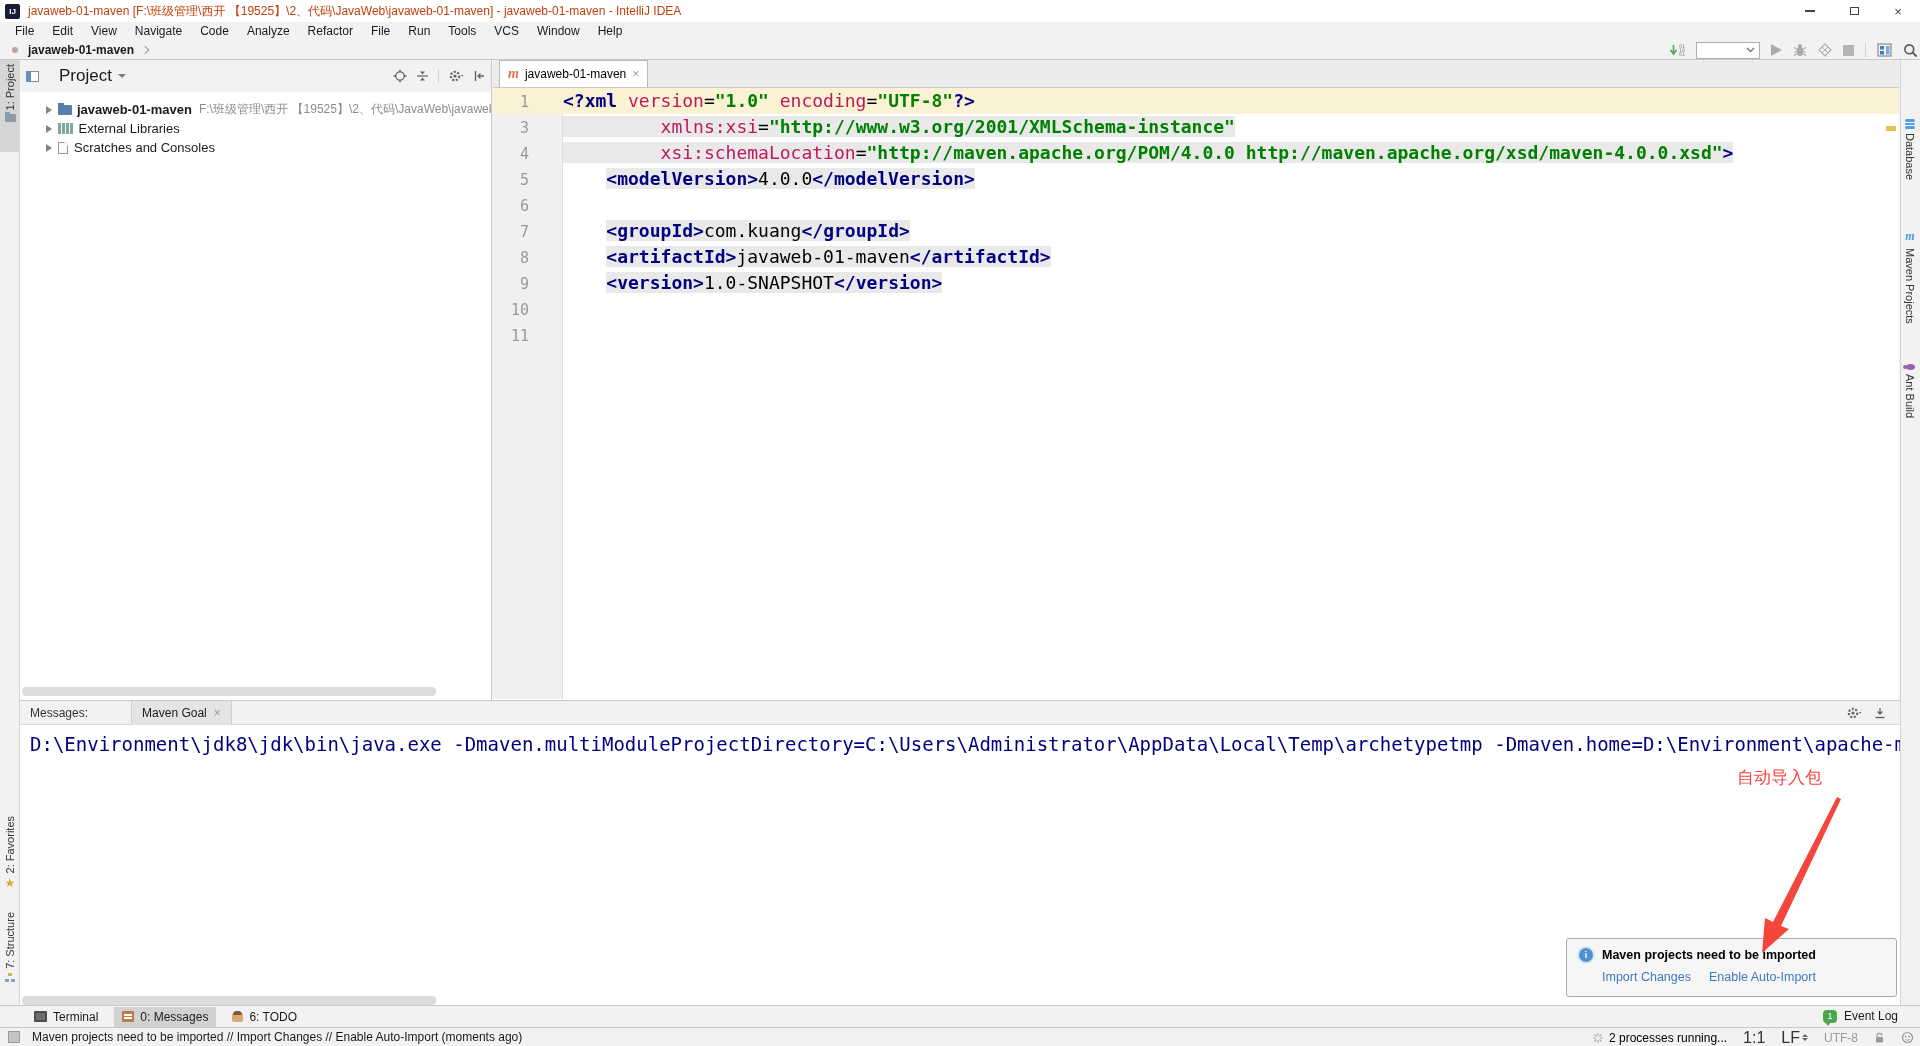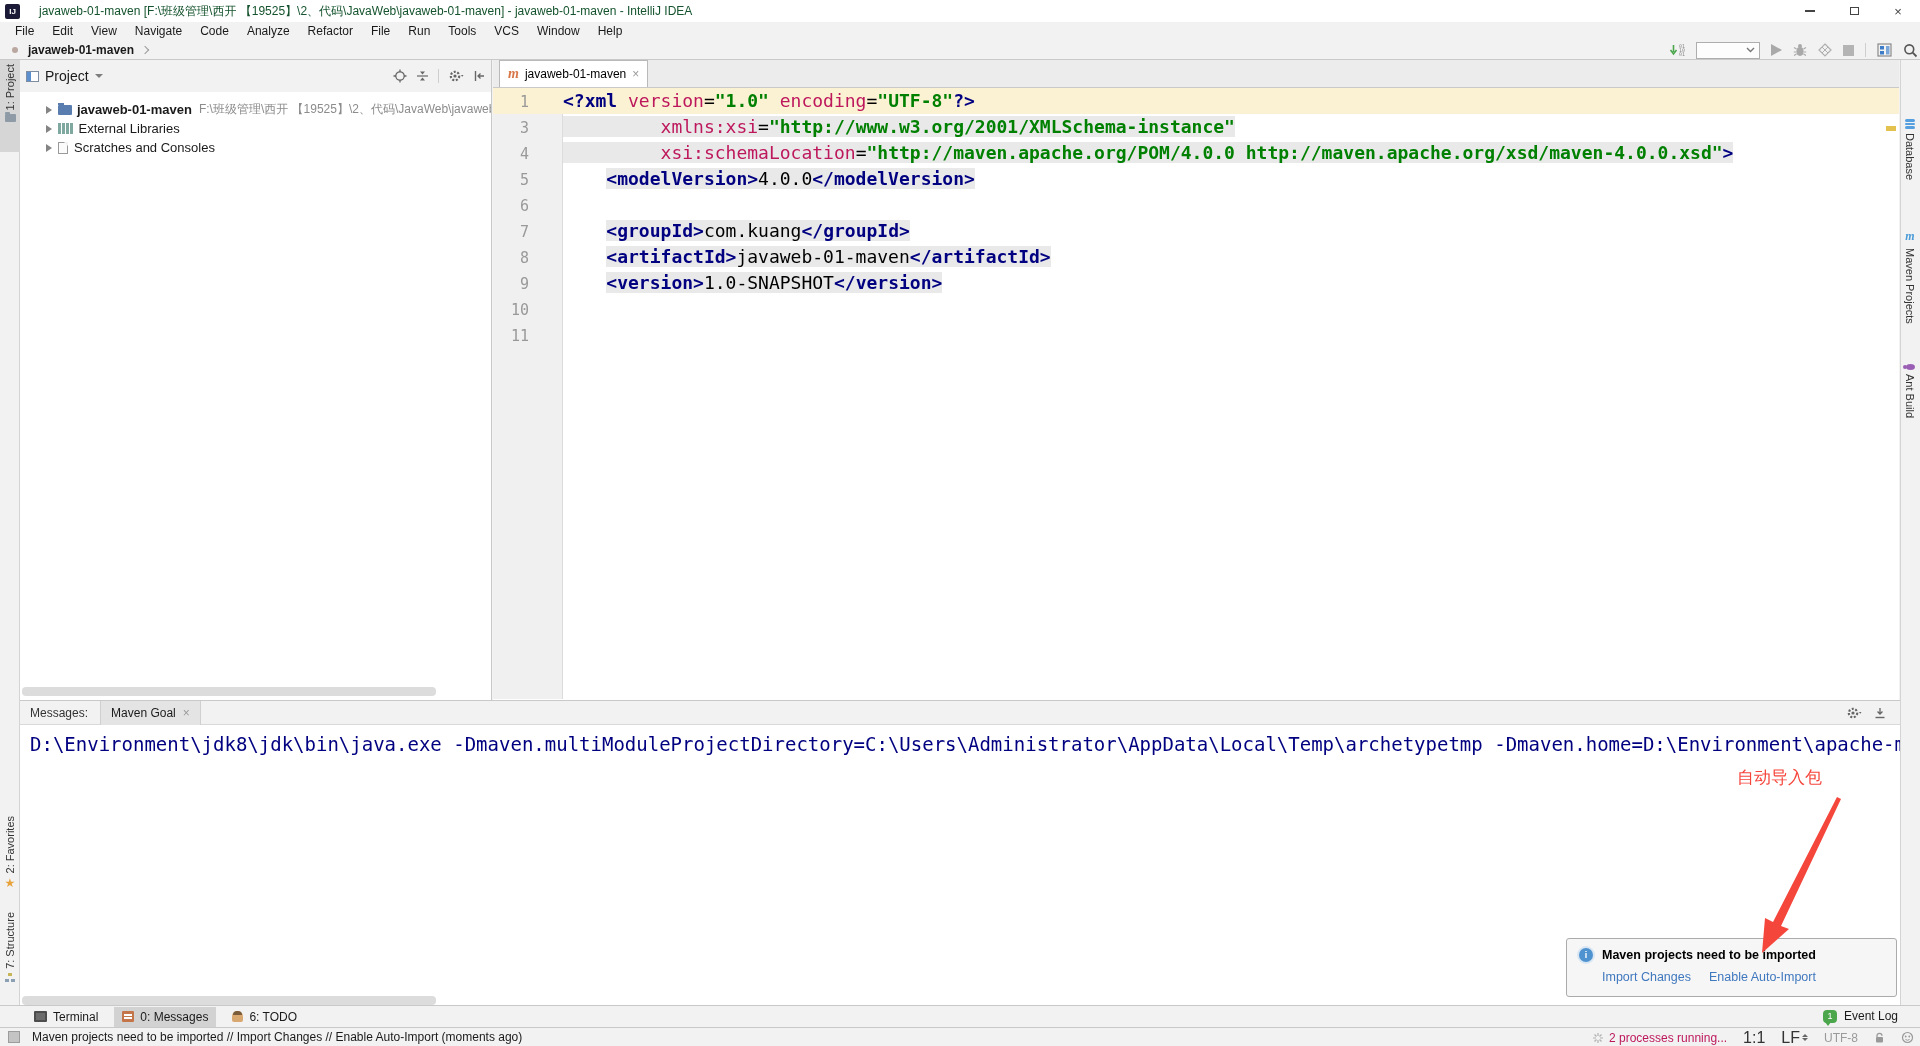--- a/index.html
+++ b/index.html
@@ -3,21 +3,21 @@
 <meta charset="utf-8">
 <style>
   * { margin:0; padding:0; box-sizing:border-box; }
   html,body { width:1920px; height:1046px; overflow:hidden; }
   body { font-family:"Liberation Sans", sans-serif; font-size:12px; color:#1a1a1a; background:#f2f2f2; }
   #app { position:relative; width:1920px; height:1046px; background:#f2f2f2; }
 
   
   .titlebar { position:absolute; left:0; top:0; width:1920px; height:22px; background:#ffffff; display:flex; align-items:center; }
   .idea-logo { width:15px; height:15px; margin:0 8px 0 5px; background:#1b1b38; border-radius:2px; color:#fff; font-size:8px; font-weight:bold; display:flex; align-items:center; justify-content:center; }
-  .title-text { font-size:12px; color:#14532d; white-space:nowrap;margin-left:11px; }
+  .title-text { font-size:12px; color:#c2410c; white-space:nowrap; }
   .win-controls { position:absolute; right:0; top:0; height:22px; display:flex; }
   .win-btn { width:44px; height:22px; display:flex; align-items:center; justify-content:center; color:#444; font-size:13px; }
   .wc-min i { display:block; width:10px; height:1.5px; background:#444; }
   .wc-max i { display:block; width:9px; height:8px; border:1.2px solid #444; }
 
   .menubar { position:absolute; left:0; top:22px; width:1920px; height:18px; background:#f2f2f2; display:flex; align-items:center; padding-left:6px; }
   .menu-item { padding:0 9px; font-size:12px; color:#1a1a1a; }
 
   .navbar { position:absolute; left:0; top:40px; width:1920px; height:20px; background:#f2f2f2; border-bottom:1px solid #c9c9c9; display:flex; align-items:center; }
   .bc-dot { width:6px; height:6px; border-radius:50%; background:#b9a7a0; margin:0 10px 0 12px; }
@@ -51,21 +51,21 @@
   .struct-ic i:nth-child(3){left:6px;top:6px;}
   .db-ic { display:flex; flex-direction:column; gap:1px; }
   .db-ic i { width:10px; height:2.6px; background:#57a0e0; border-radius:2px; }
   .maven-m { color:#4a9bd8; font-weight:bold; font-style:italic; font-size:12px; font-family:"Liberation Serif", serif; }
   .ant-ic { width:9px; height:6px; background:#9a5fb5; border-radius:50%; position:relative; }
   .ant-ic:before { content:""; position:absolute; left:-3px; top:1px; width:4px; height:4px; background:#9a5fb5; border-radius:50%; }
 
   
   .project-panel { position:absolute; left:20px; top:60px; width:472px; height:640px; background:#ffffff; border-right:1px solid #c9c9c9; }
   .pp-header { height:32px; background:#f2f2f2; display:flex; align-items:center; padding:0 6px; }
-  .pp-title { font-size:14px; color:#1a1a1a; margin-left:6px; }
+  .pp-title { font-size:17px; color:#1a1a1a; margin-left:20px; }
   .pp-caret { width:0; height:0; border-left:4px solid transparent; border-right:4px solid transparent; border-top:4px solid #7e7e7e; margin-left:6px; }
   .pp-win-ic { width:13px; height:11px; border:1px solid #7d8ea2; background:#fff; position:relative; }
   .pp-win-ic i { position:absolute; left:0; top:0; width:4px; height:9px; background:#5c8fce; }
   .pp-tools { margin-left:auto; display:flex; align-items:center; gap:9px; }
   .pp-tree { padding-top:8px; }
   .tree-row { height:19px; display:flex; align-items:center; white-space:nowrap; overflow:hidden; }
   .tw-chev { width:0; height:0; border-top:4px solid transparent; border-bottom:4px solid transparent; border-left:6px solid #848484; margin:0 6px 0 26px; flex:none; }
   .tree-name { font-size:13px; }
   .tree-name.b { font-weight:bold; }
   .tree-path { font-size:12px; color:#8c8c8c; margin-left:7px; }
@@ -95,21 +95,21 @@
   .c-tag { color:#000080; font-weight:bold; }
   .c-attr { color:#be185d; }
   .c-val { color:#008000; font-weight:bold; }
   .c-plain { color:#000; }
   .stripe-mark { position:absolute; right:3px; top:38px; width:10px; height:5px; background:#e3c24f; }
 
   
   .messages { position:absolute; left:20px; top:700px; width:1880px; height:305px; background:#ffffff; border-top:1px solid #c9c9c9; }
   .msg-bar { height:24px; background:#f2f2f2; border-bottom:1px solid #d9d9d9; display:flex; align-items:center; padding-left:10px; }
   .msg-label { font-size:12px; color:#333; margin-right:12px; }
-  .msg-tab { height:24px; display:flex; align-items:center; gap:7px; padding:0 10px; background:#e4e4e4; border-left:1px solid #d0d0d0; border-right:1px solid #d0d0d0; }
+  .msg-tab { height:24px; display:flex; align-items:center; gap:7px; padding:0 10px; background:#e4e4e4; border-left:1px solid #d0d0d0; border-right:1px solid #d0d0d0;margin-left:31px; }
   .msg-tools { margin-left:auto; display:flex; align-items:center; gap:12px; padding-right:14px; }
   .console { padding:6px 0 0 10px; font-family:"DejaVu Sans Mono", monospace; font-size:19px; white-space:pre; overflow:hidden; }
   .con-line { height:27px; line-height:27px; }
   .con-cmd { color:#000080; }
   .con-info { color:#000; }
   .con-hscroll { position:absolute; left:2px; top:295px; width:414px; height:9px; background:#dcdcdc; border-radius:4px; }
 
   
   .notif { position:absolute; left:1566px; top:938px; width:331px; height:59px; background:#f6f6f6; border:1px solid #ababab; border-radius:3px; padding:9px 12px 0 12px; }
   .notif-row1 { display:flex; align-items:center; gap:9px; }
@@ -133,21 +133,21 @@
   .todo-ic { width:11px; height:11px; border-radius:50% 50% 2px 2px; background:#d9a870; position:relative; }
   .todo-ic:before { content:""; position:absolute; left:1px; top:0; width:9px; height:4px; border-radius:4px 4px 0 0; background:#7a5b3a; }
   .eventlog { position:absolute; right:22px; top:1005px; height:22px; display:flex; align-items:center; gap:7px; }
   .balloon { width:14px; height:13px; background:#4ca64c; border-radius:4px; color:#fff; font-size:9px; display:flex; align-items:center; justify-content:center; position:relative; }
   .balloon:after { content:""; position:absolute; left:2px; bottom:-3px; border-left:3px solid transparent; border-right:3px solid transparent; border-top:4px solid #4ca64c; }
 
   .statusbar { position:absolute; left:0; top:1027px; width:1920px; height:19px; background:#f2f2f2; border-top:1px solid #c9c9c9; display:flex; align-items:center; }
   .sb-toggle { width:12px; height:12px; background:#c4c4c4; border:1px solid #9c9c9c; margin:0 12px 0 8px; }
   .sb-msg { font-size:12px; color:#1a1a1a; }
   .sb-right { position:absolute; right:6px; top:0; height:19px; display:flex; align-items:center; gap:16px; }
-  .sb-link { color:#be185d; font-size:12px; }
+  .sb-link { color:#000000; font-size:12px; }
   .sb-plain { color:#333; font-size:16px; }
   .sb-dim { color:#9a9a9a; font-size:12px; }
   .lf-arrows { display:inline-flex; flex-direction:column; gap:1px; margin-left:2px; vertical-align:middle; }
   .lf-arrows i { width:0; height:0; border-left:3px solid transparent; border-right:3px solid transparent; }
   .lf-arrows i:first-child { border-bottom:3.5px solid #666; }
   .lf-arrows i:last-child { border-top:3.5px solid #666; }
 </style>
 </head>
 <body>
 

